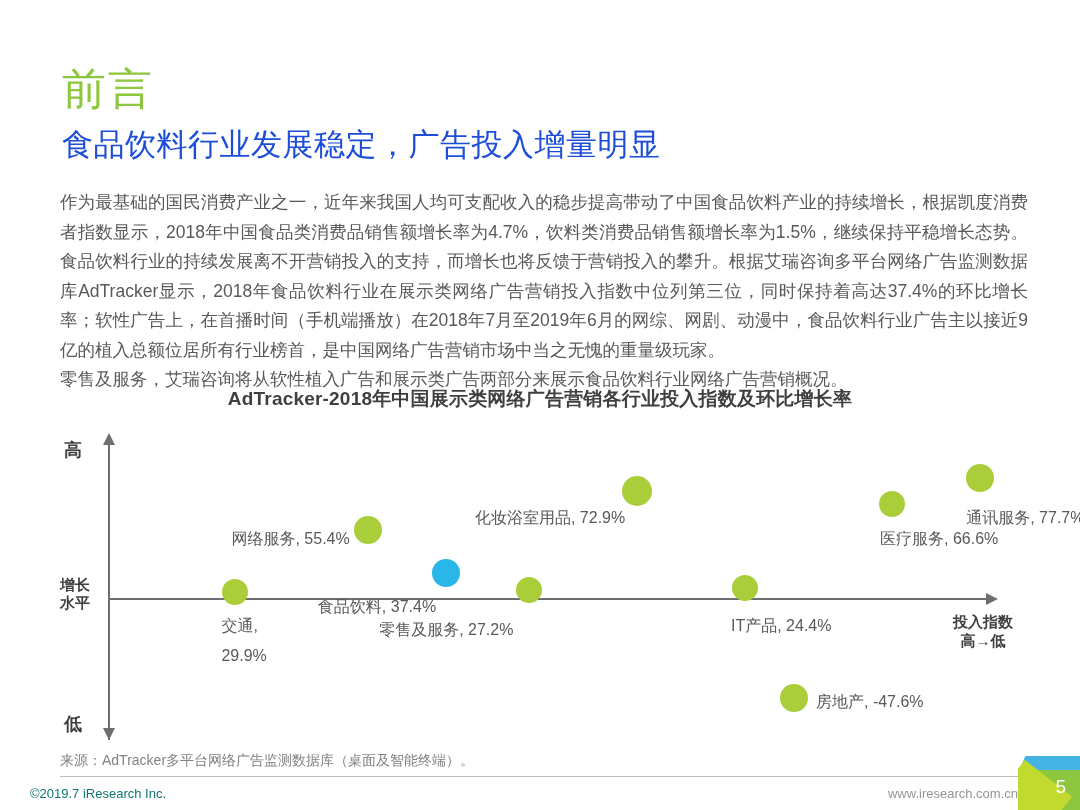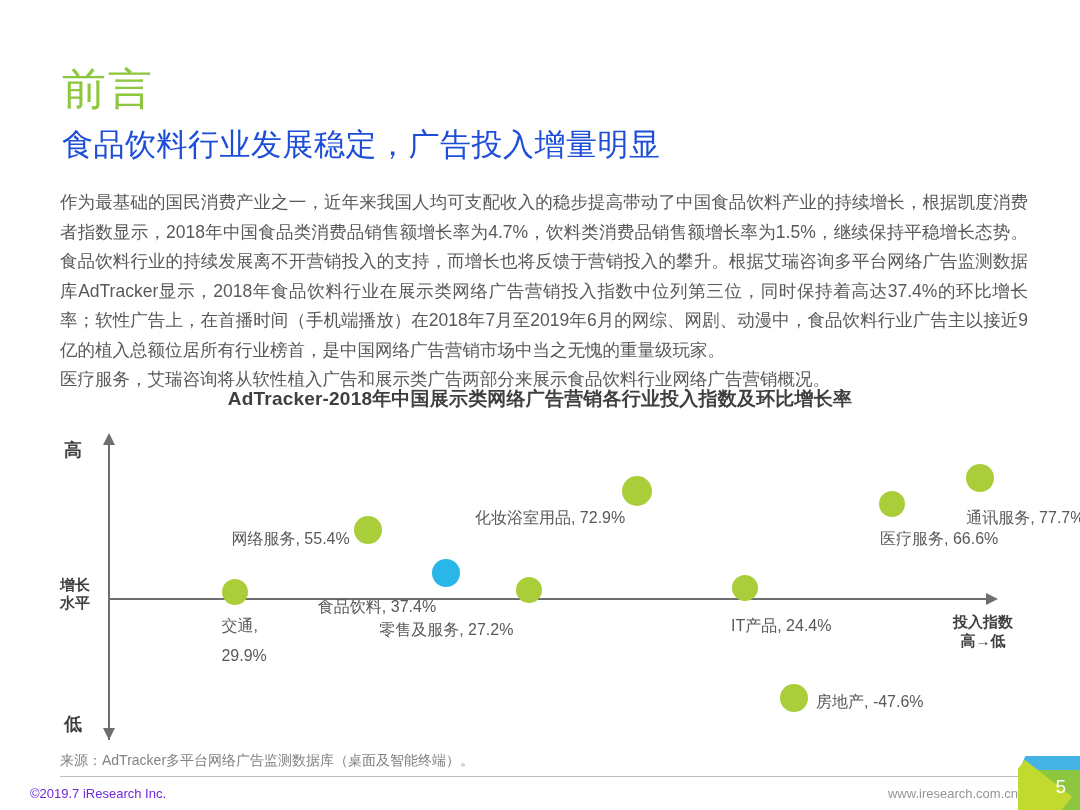--- a/index.html
+++ b/index.html
@@ -243,21 +243,21 @@
     top: 776px;
     width: 968px;
     height: 1px;
     background: #BCBEC0;
   }
   .footer-left {
     position: absolute;
     left: 30px;
     top: 786px;
     font-size: 13px;
-    color: #6d28d9;
+    color: #0f766e;
   }
   .footer-right {
     position: absolute;
     right: 62px;
     top: 786px;
     font-size: 13px;
     color: #939598;
   }
   .corner {
     position: absolute;
@@ -308,21 +308,21 @@
 <body>
 
 <div class="page">
 
   <div class="page-title">前言</div>
   <div class="subtitle">食品饮料行业发展稳定，广告投入增量明显</div>
 
 
   <div class="body-text">
     <p>作为最基础的国民消费产业之一，近年来我国人均可支配收入的稳步提高带动了中国食品饮料产业的持续增长，根据凯度消费者指数显示，2018年中国食品类消费品销售额增长率为4.7%，饮料类消费品销售额增长率为1.5%，继续保持平稳增长态势。食品饮料行业的持续发展离不开营销投入的支持，而增长也将反馈于营销投入的攀升。根据艾瑞咨询多平台网络广告监测数据库AdTracker显示，2018年食品饮料行业在展示类网络广告营销投入指数中位列第三位，同时保持着高达37.4%的环比增长率；软性广告上，在首播时间（手机端播放）在2018年7月至2019年6月的网综、网剧、动漫中，食品饮料行业广告主以接近9亿的植入总额位居所有行业榜首，是中国网络广告营销市场中当之无愧的重量级玩家。</p>
-    <p>医疗服务，艾瑞咨询将从软性植入广告和展示类广告两部分来展示食品饮料行业网络广告营销概况。</p>
+    <p>零售及服务，艾瑞咨询将从软性植入广告和展示类广告两部分来展示食品饮料行业网络广告营销概况。</p>
   </div>
 
   <div class="chart-title">AdTracker-2018年中国展示类网络广告营销各行业投入指数及环比增长率</div>
 
   <div class="chart-area">
     <div class="axis-y"></div>
     <div class="axis-y-arrow"></div>
     <div class="axis-y-arrow-down"></div>
     <div class="axis-x"></div>
     <div class="axis-x-arrow"></div>

